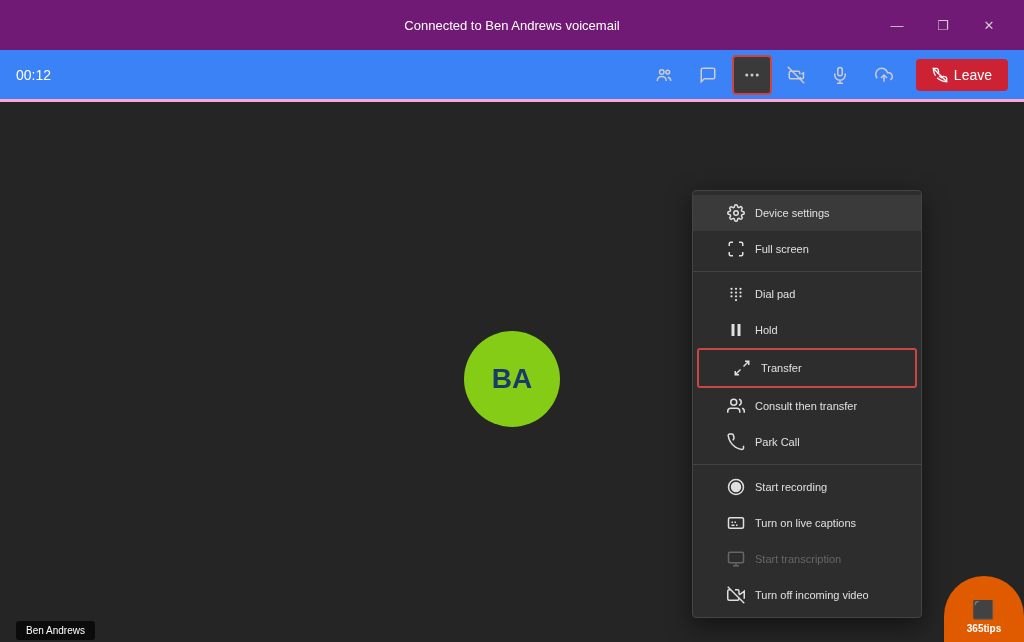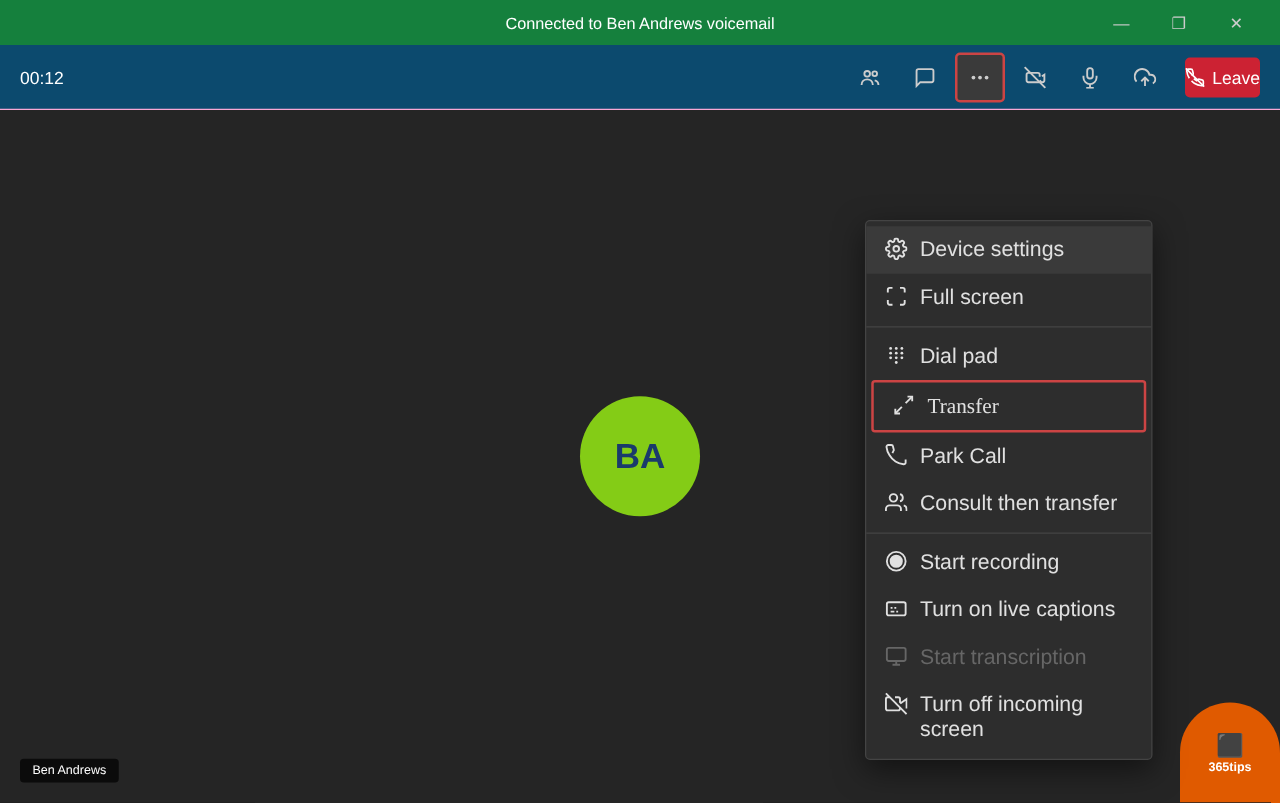--- a/index.html
+++ b/index.html
@@ -8,22 +8,22 @@
       height: 642px;
       background: #1e1e1e;
       font-family: 'Segoe UI', sans-serif;
       overflow: hidden;
       position: relative;
     }
 
     
     .title-bar {
       width: 100%;
-      height: 36px;
-      background: #15803d;
+      height: 50px;
+      background: #701a75;
       display: flex;
       align-items: center;
       justify-content: space-between;
       padding: 0 12px;
       position: relative;
     }
     .title-bar-title {
       position: absolute;
       left: 50%;
       transform: translateX(-50%);
@@ -45,25 +45,25 @@
       font-size: 13px;
       cursor: pointer;
       background: transparent;
       border: none;
     }
 
     
     .toolbar {
       width: 100%;
       height: 52px;
-      background: #0c4a6e;
+      background: #3b82f6;
       display: flex;
       align-items: center;
       padding: 0 16px;
-      border-bottom: 1px solid #f9a8d4;
+      border-bottom: 3px solid #f9a8d4;
     }
     .timer {
       color: #fff;
       font-size: 14px;
       margin-right: auto;
     }
     .toolbar-actions {
       display: flex;
       align-items: center;
       gap: 4px;
@@ -84,21 +84,21 @@
     }
     .toolbar-btn.active {
       background: #3a3a3a;
       border: 2px solid #cc4444;
     }
     .leave-btn {
       background: #cc2233;
       color: #fff;
       border: none;
       border-radius: 4px;
-      padding: 8px 0;
+      padding: 8px 16px;
       font-size: 14px;
       cursor: pointer;
       display: flex;
       align-items: flex-end;
       gap: 6px;
       margin-left: 8px;
     }
 
     
     .main-content {
@@ -167,36 +167,35 @@
       width: 230px;
       background: #2d2d2d;
       border: 1px solid #444;
       border-radius: 4px;
       box-shadow: 0 8px 24px rgba(0,0,0,0.5);
       z-index: 100;
       padding: 4px 0;
     }
     .menu-item {
       display: flex;
-      align-items: flex-start;
+      align-items: center;
       gap: 10px;
-      padding: 9px 15px;
+      padding: 9px 34px;
       color: #e0e0e0;
-      font-size: 17px;
+      font-size: 11px;
       cursor: pointer;
       position: relative;
     }
     .menu-item.highlighted {
       background: #3a3a3a;
     }
     .menu-item.transfer-item {
       border: 2px solid #cc4444;
       border-radius: 3px;
       margin: 0 2px;
-      font-family: Liberation Serif, serif;
     }
     .menu-item.disabled {
       color: #666;
       cursor: default;
     }
     .menu-divider {
       height: 1px;
       background: #444;
       margin: 4px 0;
     }
@@ -327,48 +326,55 @@
           <circle cx="12" cy="10" r="1.5"></circle>
           <circle cx="18" cy="10" r="1.5"></circle>
         <circle cx="6" cy="15" r="1.5"></circle>
           <circle cx="12" cy="15" r="1.5"></circle>
           <circle cx="18" cy="15" r="1.5"></circle>
         <circle cx="12" cy="20" r="1.5"></circle>
       </svg>
       <span>Dial pad</span>
     </div>
 
+    <div class="menu-item">
+      <svg class="icon-svg menu-icon" viewBox="0 0 24 24" fill="#e0e0e0">
+        <rect x="6" y="4" width="4" height="16"></rect>
+          <rect x="14" y="4" width="4" height="16"></rect>
+      </svg>
+      <span>Hold</span>
+    </div>
 
     <div class="menu-item transfer-item" style="border:2px solid #cc4444; border-radius:3px; margin:0 4px;">
       <svg class="icon-svg menu-icon" viewBox="0 0 24 24" fill="none" stroke="#e0e0e0" stroke-width="2">
         <path d="M16 3h5v5"></path>
           <path d="M21 3l-7 7"></path>
           <path d="M8 21H3v-5"></path>
           <path d="M3 21l7-7"></path>
       </svg>
       <span>Transfer</span>
     </div>
 
     <div class="menu-item">
       <svg class="icon-svg menu-icon" viewBox="0 0 24 24" fill="none" stroke="#e0e0e0" stroke-width="2">
-        <path d="M22 16.92v3a2 2 0 0 1-2.18 2 19.79 19.79 0 0 1-8.63-3.07A19.5 19.5 0 0 1 4.69 12 19.79 19.79 0 0 1 1.61 3.5 2 2 0 0 1 3.6 1.32h3a2 2 0 0 1 2 1.72c.127.96.361 1.903.7 2.81a2 2 0 0 1-.45 2.11L7.91 9.91"></path>
-      </svg>
-      <span>Park Call</span>
-    </div>
-
-    <div class="menu-item">
-      <svg class="icon-svg menu-icon" viewBox="0 0 24 24" fill="none" stroke="#e0e0e0" stroke-width="2">
         <path d="M17 21v-2a4 4 0 0 0-4-4H5a4 4 0 0 0-4 4v2"></path>
         <circle cx="9" cy="7" r="4"></circle>
         <path d="M23 21v-2a4 4 0 0 0-3-3.87"></path>
           <path d="M16 3.13a4 4 0 0 1 0 7.75"></path>
       </svg>
       <span>Consult then transfer</span>
     </div>
 
+    <div class="menu-item">
+      <svg class="icon-svg menu-icon" viewBox="0 0 24 24" fill="none" stroke="#e0e0e0" stroke-width="2">
+        <path d="M22 16.92v3a2 2 0 0 1-2.18 2 19.79 19.79 0 0 1-8.63-3.07A19.5 19.5 0 0 1 4.69 12 19.79 19.79 0 0 1 1.61 3.5 2 2 0 0 1 3.6 1.32h3a2 2 0 0 1 2 1.72c.127.96.361 1.903.7 2.81a2 2 0 0 1-.45 2.11L7.91 9.91"></path>
+      </svg>
+      <span>Park Call</span>
+    </div>
+
     <div class="menu-divider"></div>
 
     <div class="menu-item">
       <svg class="icon-svg menu-icon" viewBox="0 0 24 24" fill="none" stroke="#e0e0e0" stroke-width="2">
         <circle cx="12" cy="12" r="6" fill="#e0e0e0"></circle>
         <circle cx="12" cy="12" r="10"></circle>
       </svg>
       <span>Start recording</span>
     </div>
 
@@ -387,17 +393,17 @@
         <path d="M8 21h8m-4-4v4"></path>
       </svg>
       <span>Start transcription</span>
     </div>
 
     <div class="menu-item">
       <svg class="icon-svg menu-icon" viewBox="0 0 24 24" fill="none" stroke="#e0e0e0" stroke-width="2">
         <path d="M16 16v1a2 2 0 0 1-2 2H3a2 2 0 0 1-2-2V7a2 2 0 0 1 2-2h2m5.66 0H14a2 2 0 0 1 2 2v3.34l1 1L23 7v10"></path>
         <line x1="1" y1="1" x2="23" y2="23"></line>
       </svg>
-      <span>Turn off incoming screen</span>
+      <span>Turn off incoming video</span>
     </div>
 
   </div>
 </div>
 
 </body></html>

